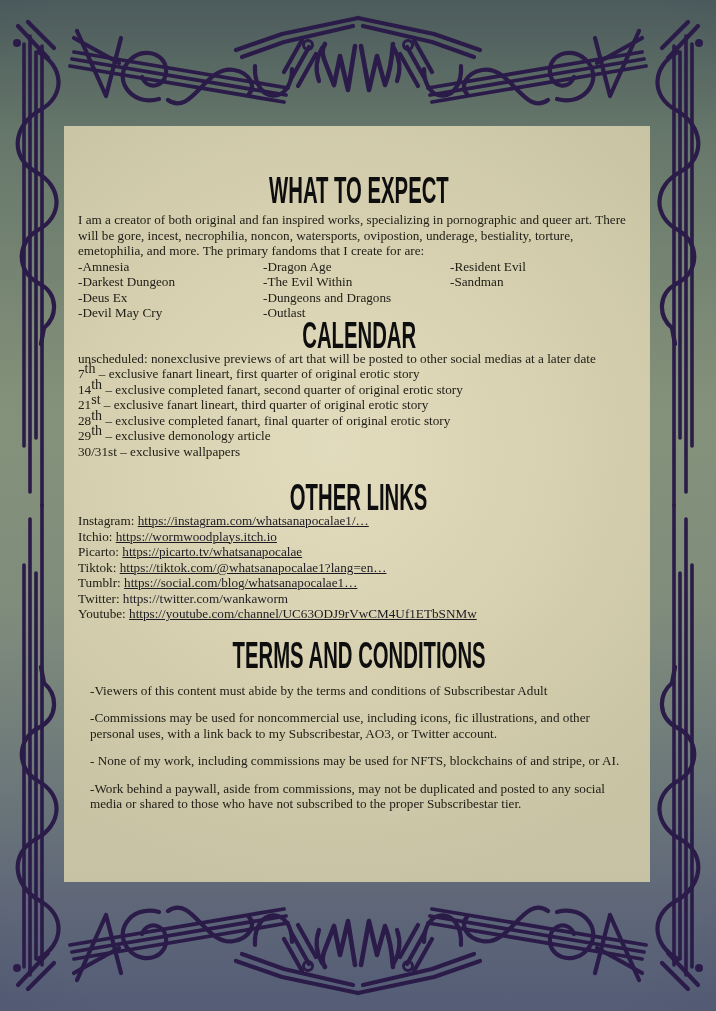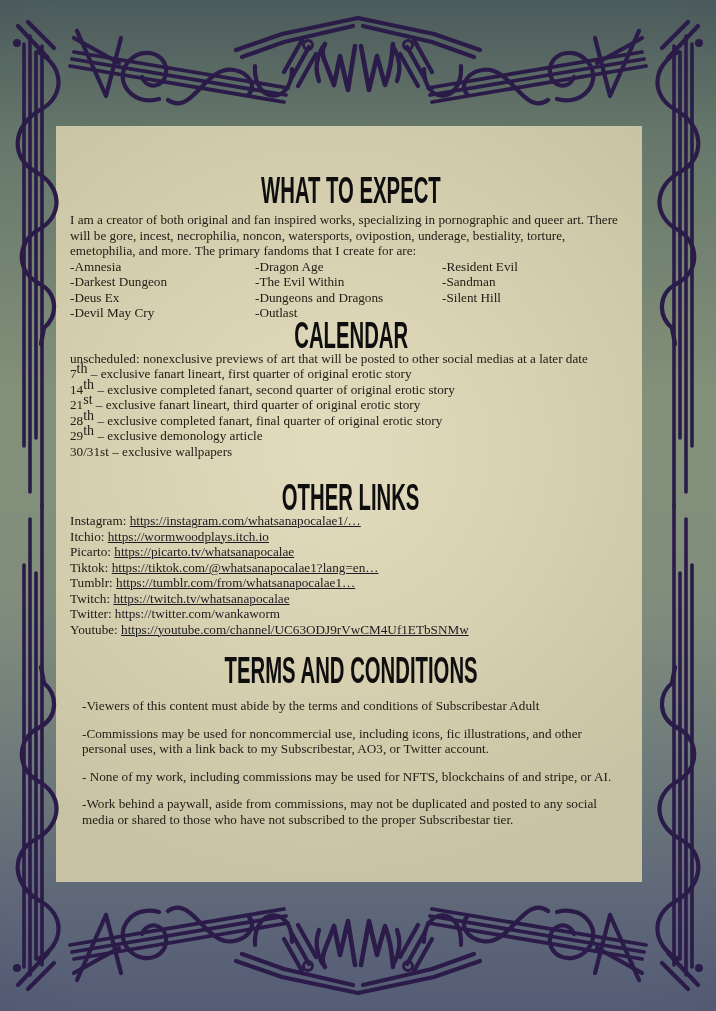--- a/index.html
+++ b/index.html
@@ -4,21 +4,21 @@
 <style>
   html,body{margin:0;padding:0;}
   body{width:716px;height:1011px;position:relative;overflow:hidden;
        font-family:"Liberation Serif",serif;}
   .bg{position:absolute;inset:0;
     background:
       radial-gradient(48% 34% at 50% 49%, rgba(243,235,190,0.42), rgba(243,235,190,0) 72%),
       radial-gradient(130% 115% at 50% 48%, rgba(0,0,0,0) 52%, rgba(22,26,48,0.34) 100%),
       linear-gradient(180deg,#4c5b5c 0%,#67786b 14%,#84917a 40%,#808d7c 60%,#6e7a7a 76%,#5e6678 90%,#555d77 100%);
   }
-  .panel{position:absolute;left:56px;top:126px;width:586px;height:756px;
+  .panel{position:absolute;left:64px;top:126px;width:586px;height:756px;
     box-sizing:border-box;padding:50px 10px 0 14px;
     background:radial-gradient(75% 60% at 46% 42%, rgba(228,221,191,0.97) 0%, rgba(217,210,178,0.96) 55%, rgba(205,199,166,0.95) 100%);
     color:#222018;font-size:13.2px;line-height:15.5px;}
   .h{text-align:center;height:30px;line-height:30px;margin:0;}
   .h > span{display:inline-block;font-family:"Liberation Sans",sans-serif;
     font-weight:700;font-size:35px;line-height:30px;color:#0e0e0e;
     transform:scale(0.58,1.04);transform-origin:50% 55%;white-space:nowrap;}
   .h2m{}.h3m{margin-top:24px}.h4m{margin-top:19px}
   .intro{margin:6px 0 0 0;}
   .fandoms{display:grid;grid-template-columns:185px 187px 1fr;margin:0;}
@@ -46,43 +46,41 @@
     </div>
     <div class="fcol">
       <div>-Dragon Age</div>
       <div>-The Evil Within</div>
       <div>-Dungeons and Dragons</div>
       <div>-Outlast</div>
     </div>
     <div class="fcol">
       <div>-Resident Evil</div>
       <div>-Sandman</div>
-      <div>-Silent Hill</div>
     </div>
   </div>
 
   <div class="h h2m"><span>CALENDAR</span></div>
   <div>
     <div class="cal-line"><span>unscheduled:</span><sup></sup><span> nonexclusive previews of art that will be posted to other social medias at a later date</span></div>
     <div class="cal-line"><span>7</span><sup>th</sup><span> – exclusive fanart lineart, first quarter of original erotic story</span></div>
     <div class="cal-line"><span>14</span><sup>th</sup><span> – exclusive completed fanart, second quarter of original erotic story</span></div>
     <div class="cal-line"><span>21</span><sup>st</sup><span> – exclusive fanart lineart, third quarter of original erotic story</span></div>
     <div class="cal-line"><span>28</span><sup>th</sup><span> – exclusive completed fanart, final quarter of original erotic story</span></div>
     <div class="cal-line"><span>29</span><sup>th</sup><span> – exclusive demonology article</span></div>
     <div class="cal-line"><span>30/31st</span><sup></sup><span> – exclusive wallpapers</span></div>
   </div>
 
   <div class="h h3m"><span>OTHER LINKS</span></div>
   <div>
     <div class="link-row"><span class="lbl">Instagram: </span><span class="url">https://instagram.com/whatsanapocalae1/…</span></div>
     <div class="link-row"><span class="lbl">Itchio: </span><span class="url">https://wormwoodplays.itch.io</span></div>
     <div class="link-row"><span class="lbl">Picarto: </span><span class="url">https://picarto.tv/whatsanapocalae</span></div>
     <div class="link-row"><span class="lbl">Tiktok: </span><span class="url">https://tiktok.com/@whatsanapocalae1?lang=en…</span></div>
-    <div class="link-row"><span class="lbl">Tumblr: </span><span class="url">https://tumblr.com/from/whatsanapocalae1…</span></div>
-    <div class="link-row"><span class="lbl">Twitch: </span><span class="url">https://twitch.tv/whatsanapocalae</span></div>
+    <div class="link-row"><span class="lbl">Tumblr: </span><span class="url">https://social.com/blog/whatsanapocalae1…</span></div>
     <div class="link-row plain"><span class="lbl">Twitter: </span><span class="url">https://twitter.com/wankaworm</span></div>
     <div class="link-row"><span class="lbl">Youtube: </span><span class="url">https://youtube.com/channel/UC63ODJ9rVwCM4Uf1ETbSNMw</span></div>
   </div>
 
   <div class="h h4m"><span>TERMS AND CONDITIONS</span></div>
   <div>
     <p class="term">-Viewers of this content must abide by the terms and conditions of Subscribestar Adult</p>
     <p class="term">-Commissions may be used for noncommercial use, including icons, fic illustrations, and other personal uses, with a link back to my Subscribestar, AO3, or Twitter account.</p>
     <p class="term">- None of my work, including commissions may be used for NFTS, blockchains of and stripe, or AI.</p>
     <p class="term">-Work behind a paywall, aside from commissions, may not be duplicated and posted to any social media or shared to those who have not subscribed to the proper Subscribestar tier.</p>

